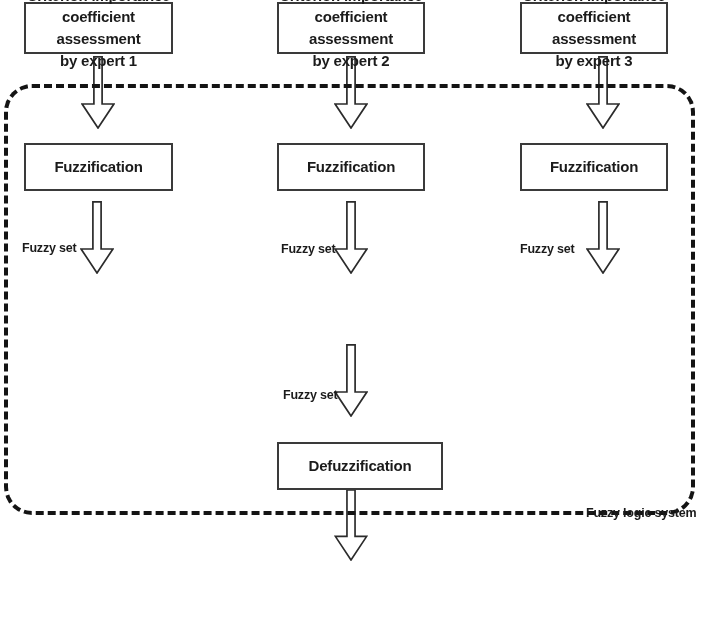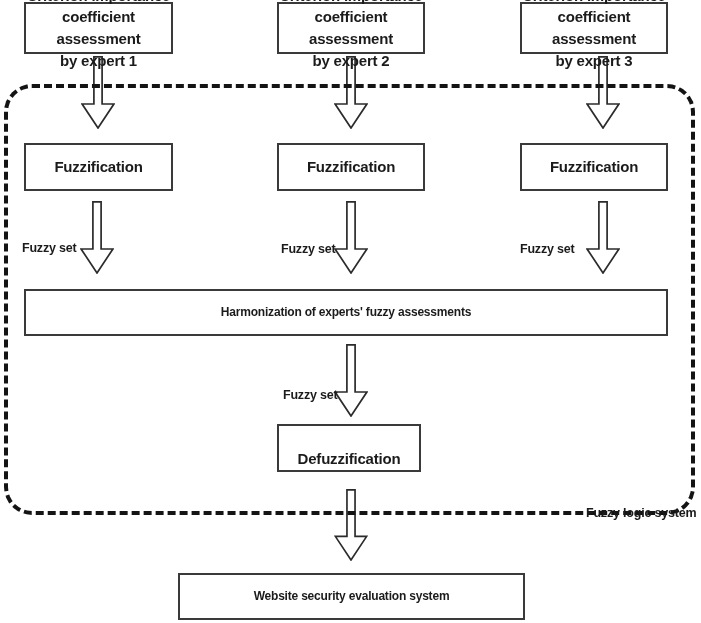--- a/index.html
+++ b/index.html
@@ -110,38 +110,32 @@
   <svg class="arrow" style="left:80px;top:201px;" width="34" height="73" viewBox="0 0 34 73">
     <polygon points="12.9,0.9 21.1,0.9 21.1,48 32.9,48 17,72 1.1,48 12.9,48"></polygon>
   </svg>
   <svg class="arrow" style="left:334px;top:201px;" width="34" height="73" viewBox="0 0 34 73">
     <polygon points="12.9,0.9 21.1,0.9 21.1,48 32.9,48 17,72 1.1,48 12.9,48"></polygon>
   </svg>
   <svg class="arrow" style="left:586px;top:201px;" width="34" height="73" viewBox="0 0 34 73">
     <polygon points="12.9,0.9 21.1,0.9 21.1,48 32.9,48 17,72 1.1,48 12.9,48"></polygon>
   </svg>
 
-  <div class="box" style="left:24px;top:289px;width:644px;height:47px;font-size:12px;">
-    <span class="txt">Harmonization of experts' fuzzy assessments</span>
-  </div>
 
   <div class="lbl" style="left:283px;top:351px;">Fuzzy set</div>
 
   <svg class="arrow" style="left:334px;top:344px;" width="34" height="73" viewBox="0 0 34 73">
     <polygon points="12.9,0.9 21.1,0.9 21.1,48 32.9,48 17,72 1.1,48 12.9,48"></polygon>
   </svg>
 
-  <div class="box" style="left:277px;top:424px;width:144px;height:48px;align-items:flex-end;">
+  <div class="box" style="left:277px;top:442px;width:166px;height:48px;">
     <span class="txt">Defuzzification</span>
   </div>
 
   <div class="lbl" style="left:558px;top:469px;padding-left:28px;">Fuzzy logic system</div>
 
   <svg class="arrow" style="left:334px;top:489px;" width="34" height="72" viewBox="0 0 34 73">
     <polygon points="12.9,0.9 21.1,0.9 21.1,48 32.9,48 17,72 1.1,48 12.9,48"></polygon>
   </svg>
 
 
-  <div class="box" style="left:178px;top:573px;width:347px;height:47px;font-size:12px;">
-    <span class="txt">Website security evaluation system</span>
-  </div>
 
 </div>
 
 </body></html>

